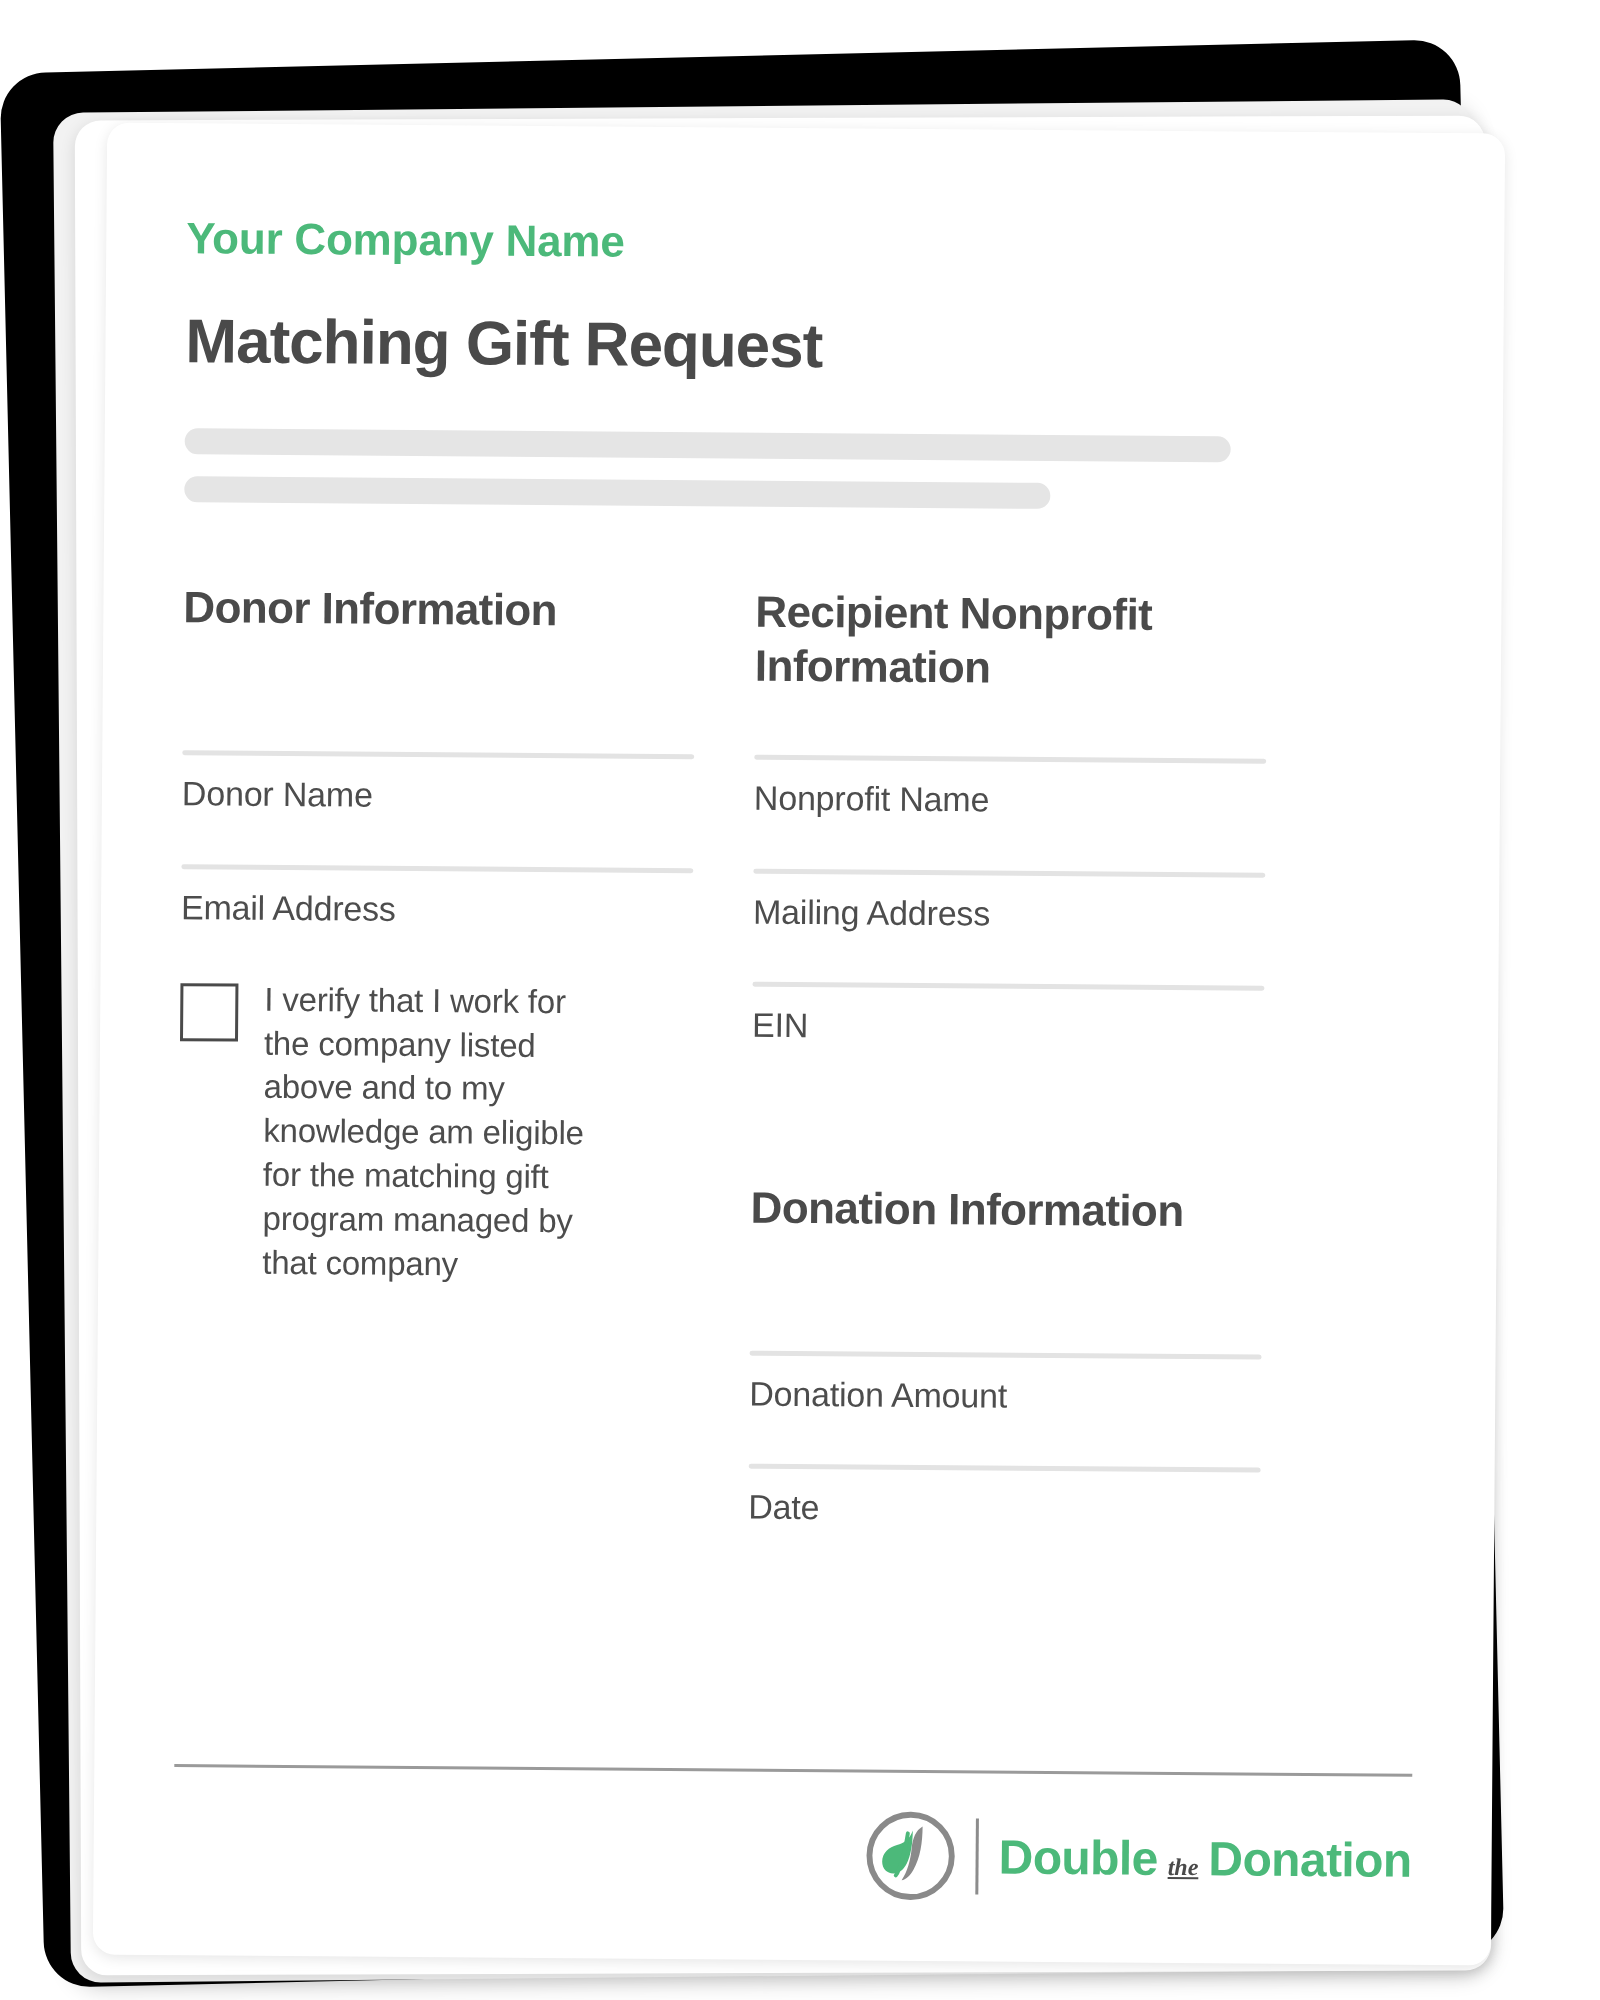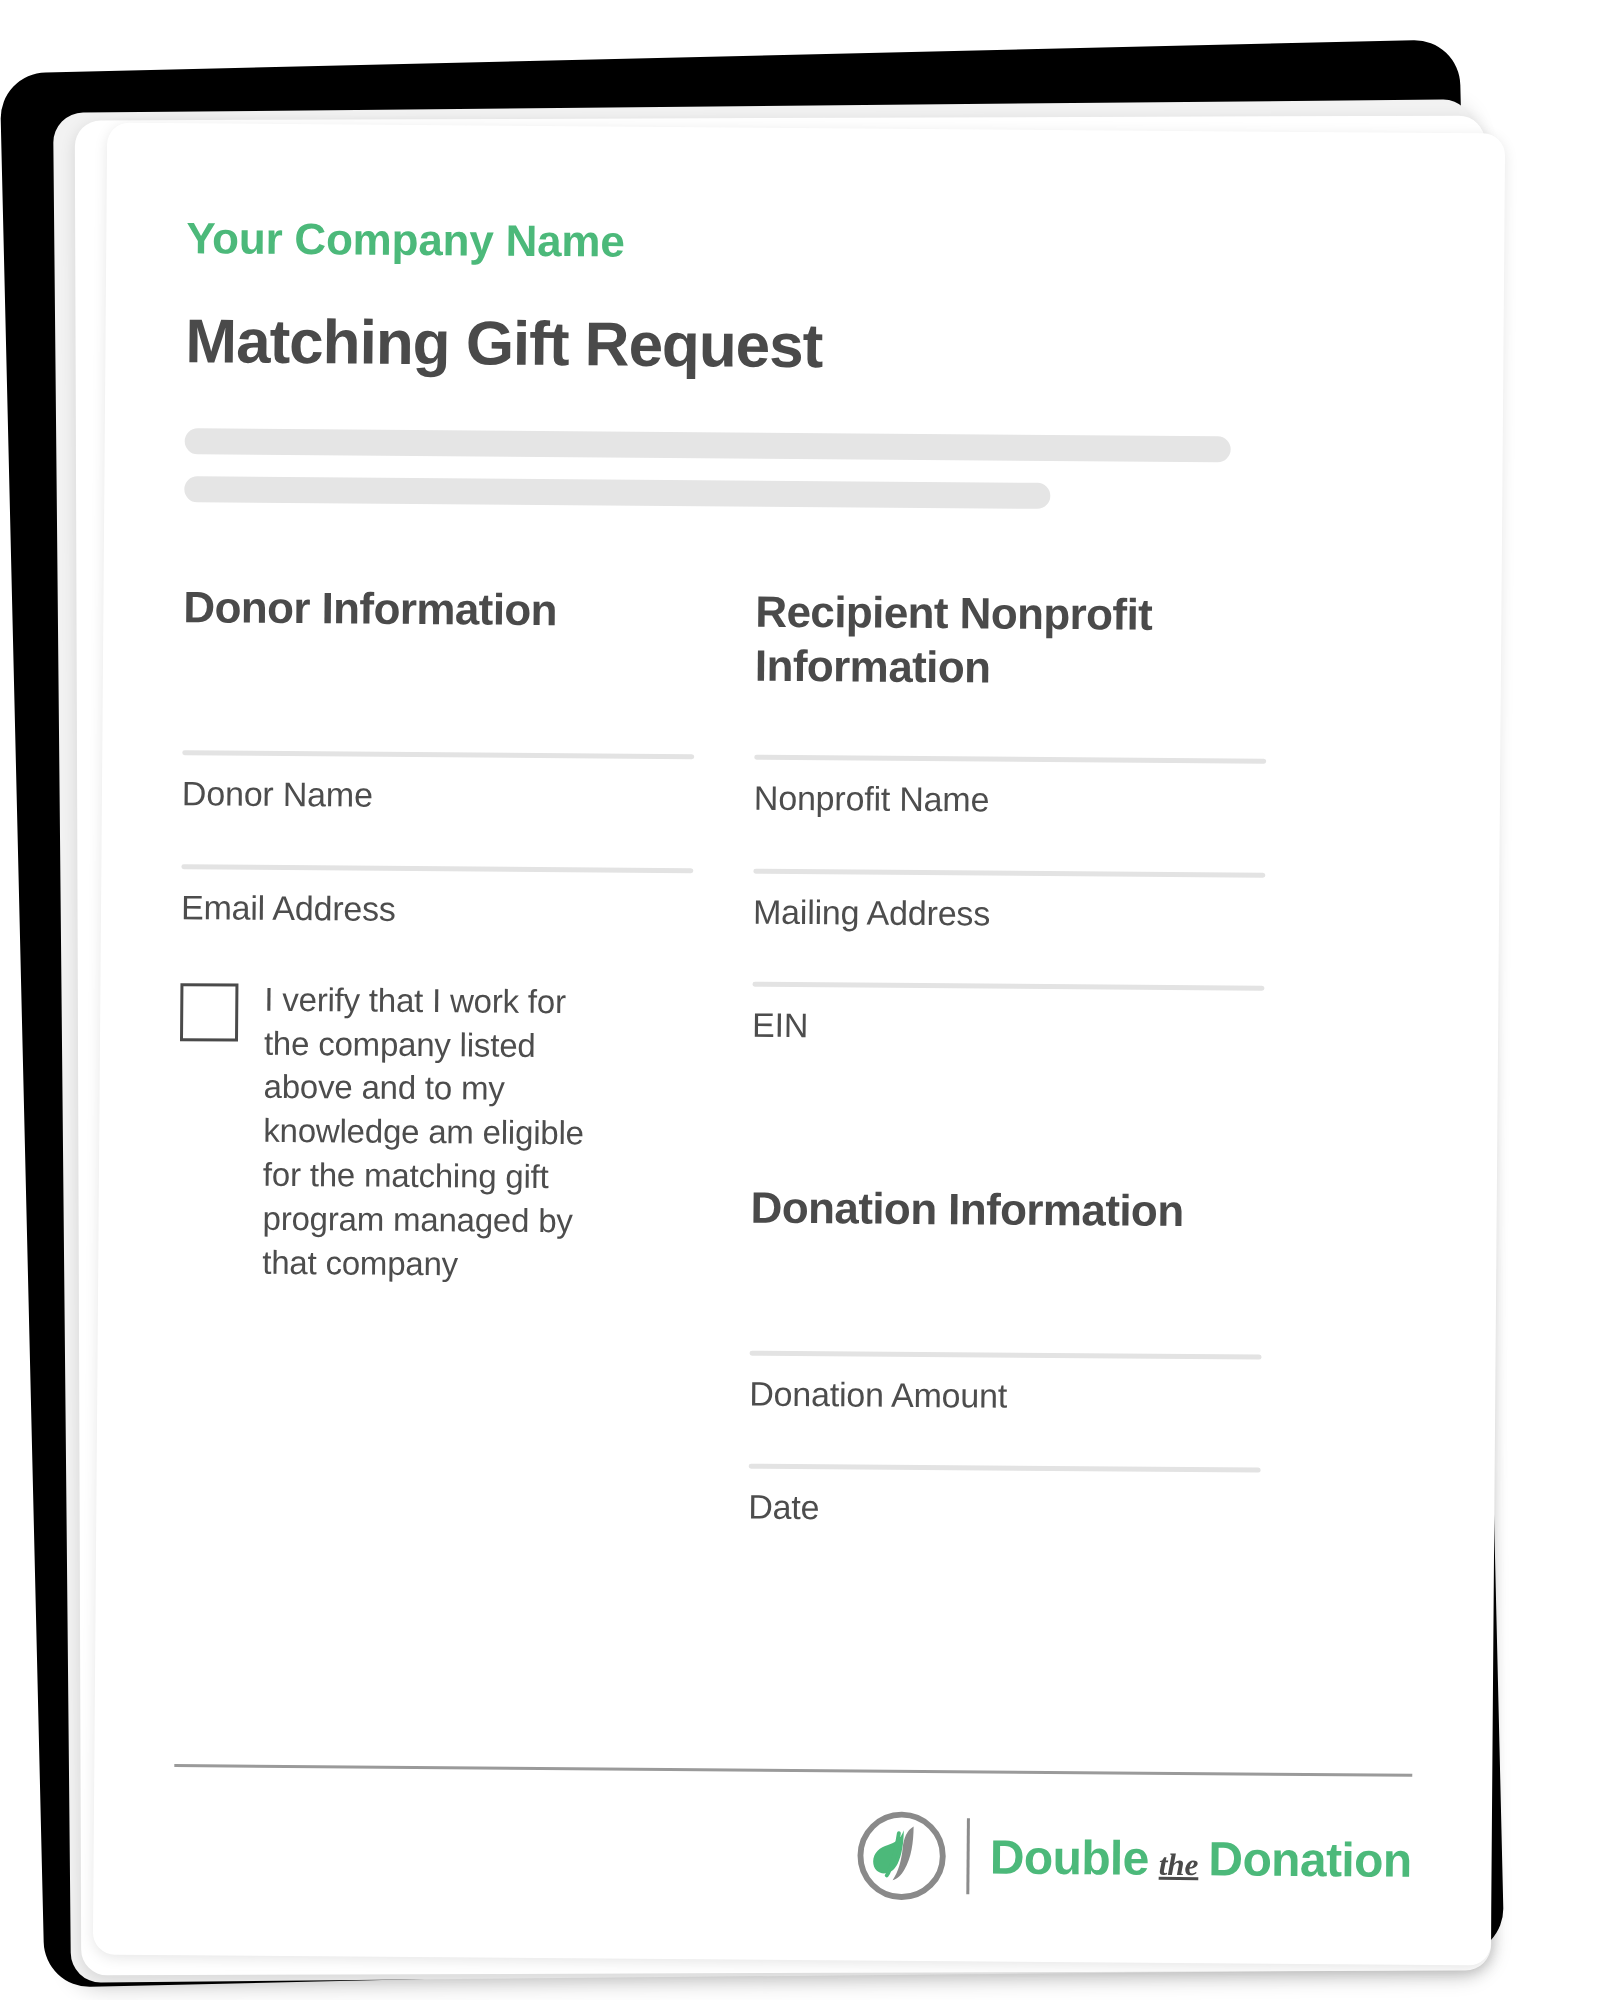--- a/index.html
+++ b/index.html
@@ -183,21 +183,21 @@
     letter-spacing:-0.6px;
     white-space:nowrap;
     display:flex;
     align-items:baseline;
     gap:10px;
   }
   .logo-the{
     font-family:"Liberation Serif", serif;
     font-style:italic;
     font-weight:bold;
-    font-size:31px;
+    font-size:24px;
     color:#4a4a4a;
     text-decoration:underline;
     letter-spacing:0;
   }
 </style>
 </head>
 <body>
 
 <div class="stage">
 

